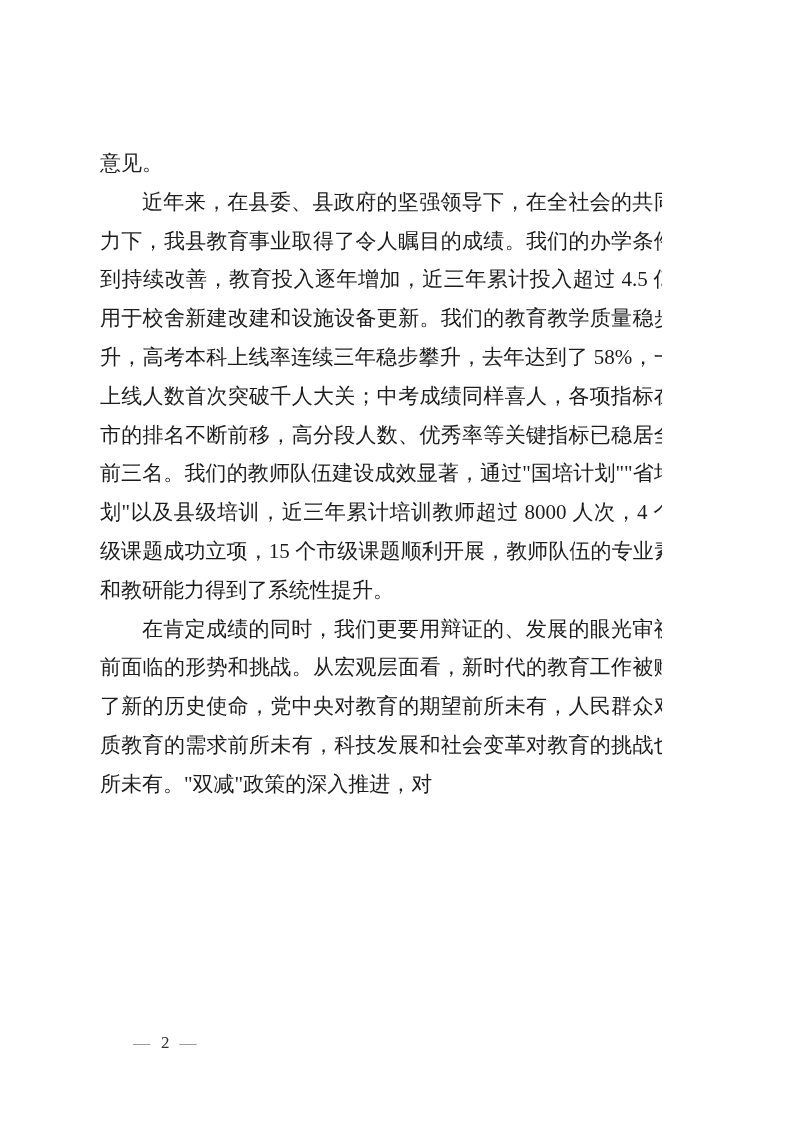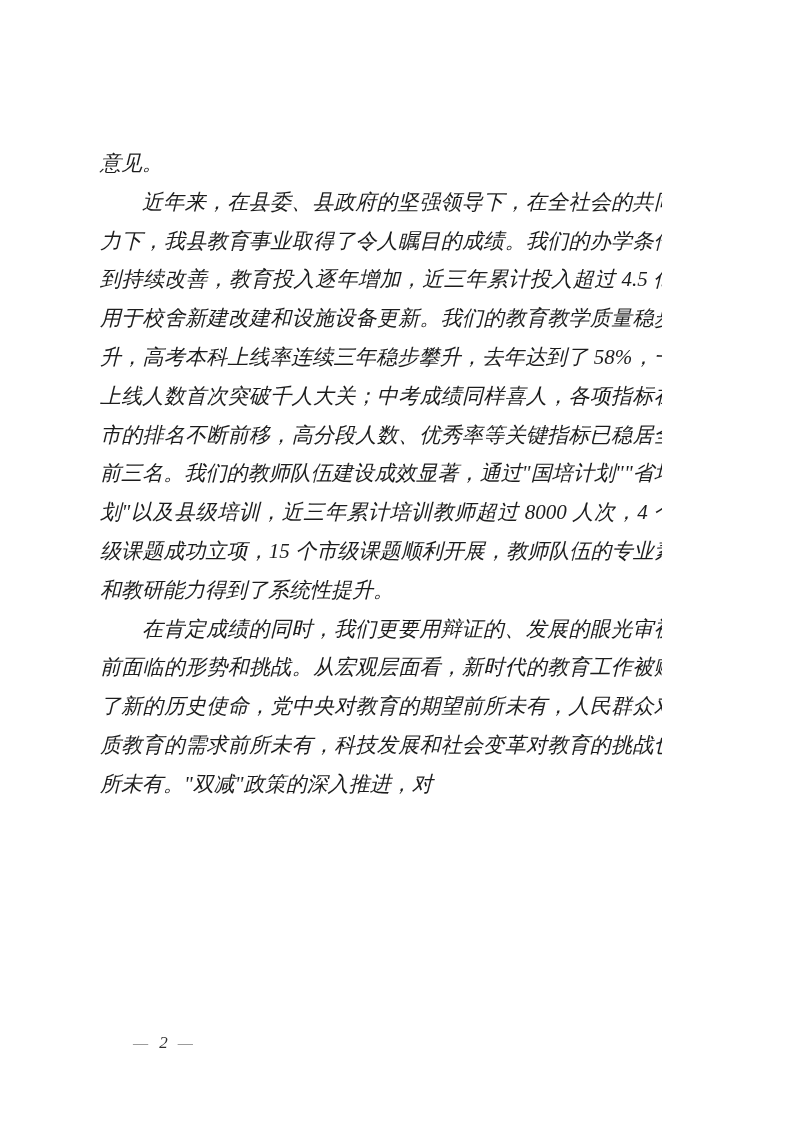--- a/index.html
+++ b/index.html
@@ -8,21 +8,20 @@
     background: #ffffff;
   }
   .page {
     position: relative;
     width: 662px;
     height: 1122px;
     background: #ffffff;
     overflow: hidden;
     font-family: "Liberation Serif", serif;
     color: #1c1c1c;
-    font-style: italic;
   }
   .content {
     position: absolute;
     left: 100px;
     top: 144px;
     width: 596px;
     font-size: 21px;
     line-height: 38.8px;
     text-align: justify;
     text-justify: inter-ideograph;

